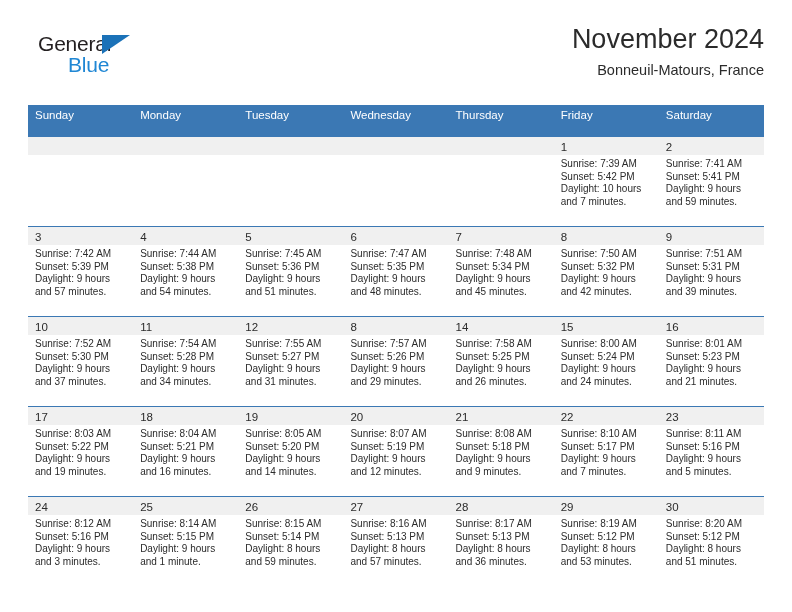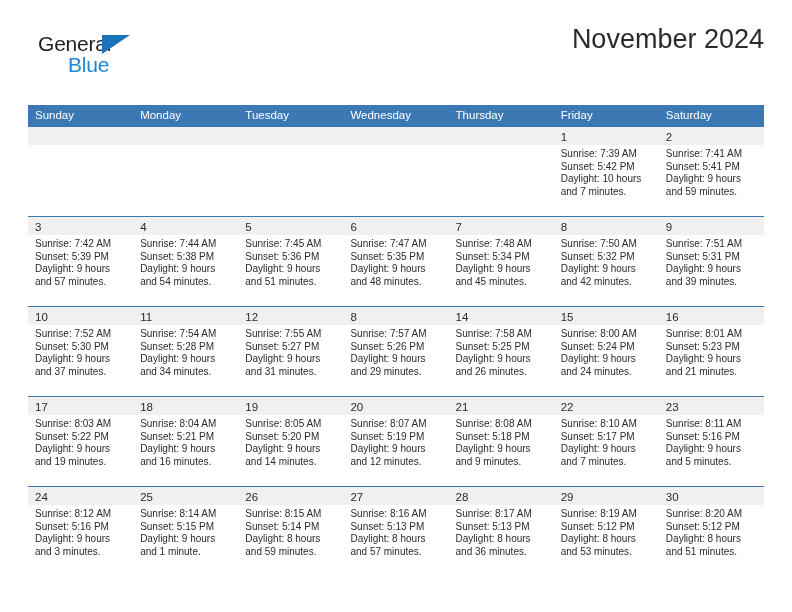--- a/index.html
+++ b/index.html
@@ -87,21 +87,21 @@
   
   .calendar {
     position: absolute;
     left: 28px;
     top: 105px;
     width: 736px;
   }
   .weekdays {
     display: flex;
     background: #3b78b4;
-    height: 21px;
+    height: 31px;
   }
   .weekday {
     flex: 1 1 0;
     color: #ffffff;
     font-size: 11.5px;
     line-height: 21px;
     padding-left: 7px;
     box-sizing: border-box;
     overflow: hidden;
     white-space: nowrap;
@@ -153,20 +153,21 @@
   <div class="header">
 
     <div class="logo">
       <span class="logo-general">General</span>
       <span class="logo-tri"></span>
       <span class="logo-blue">Blue</span>
     </div>
 
     <div class="titles">
       <div class="cal-title">November 2024</div>
+      <div class="cal-sub">Bonneuil-Matours, France</div>
     </div>
 
   </div>
 
   <div class="calendar">
 
     <div class="weekdays">
       <div class="weekday">Sunday</div>
       <div class="weekday">Monday</div>
       <div class="weekday">Tuesday</div>

